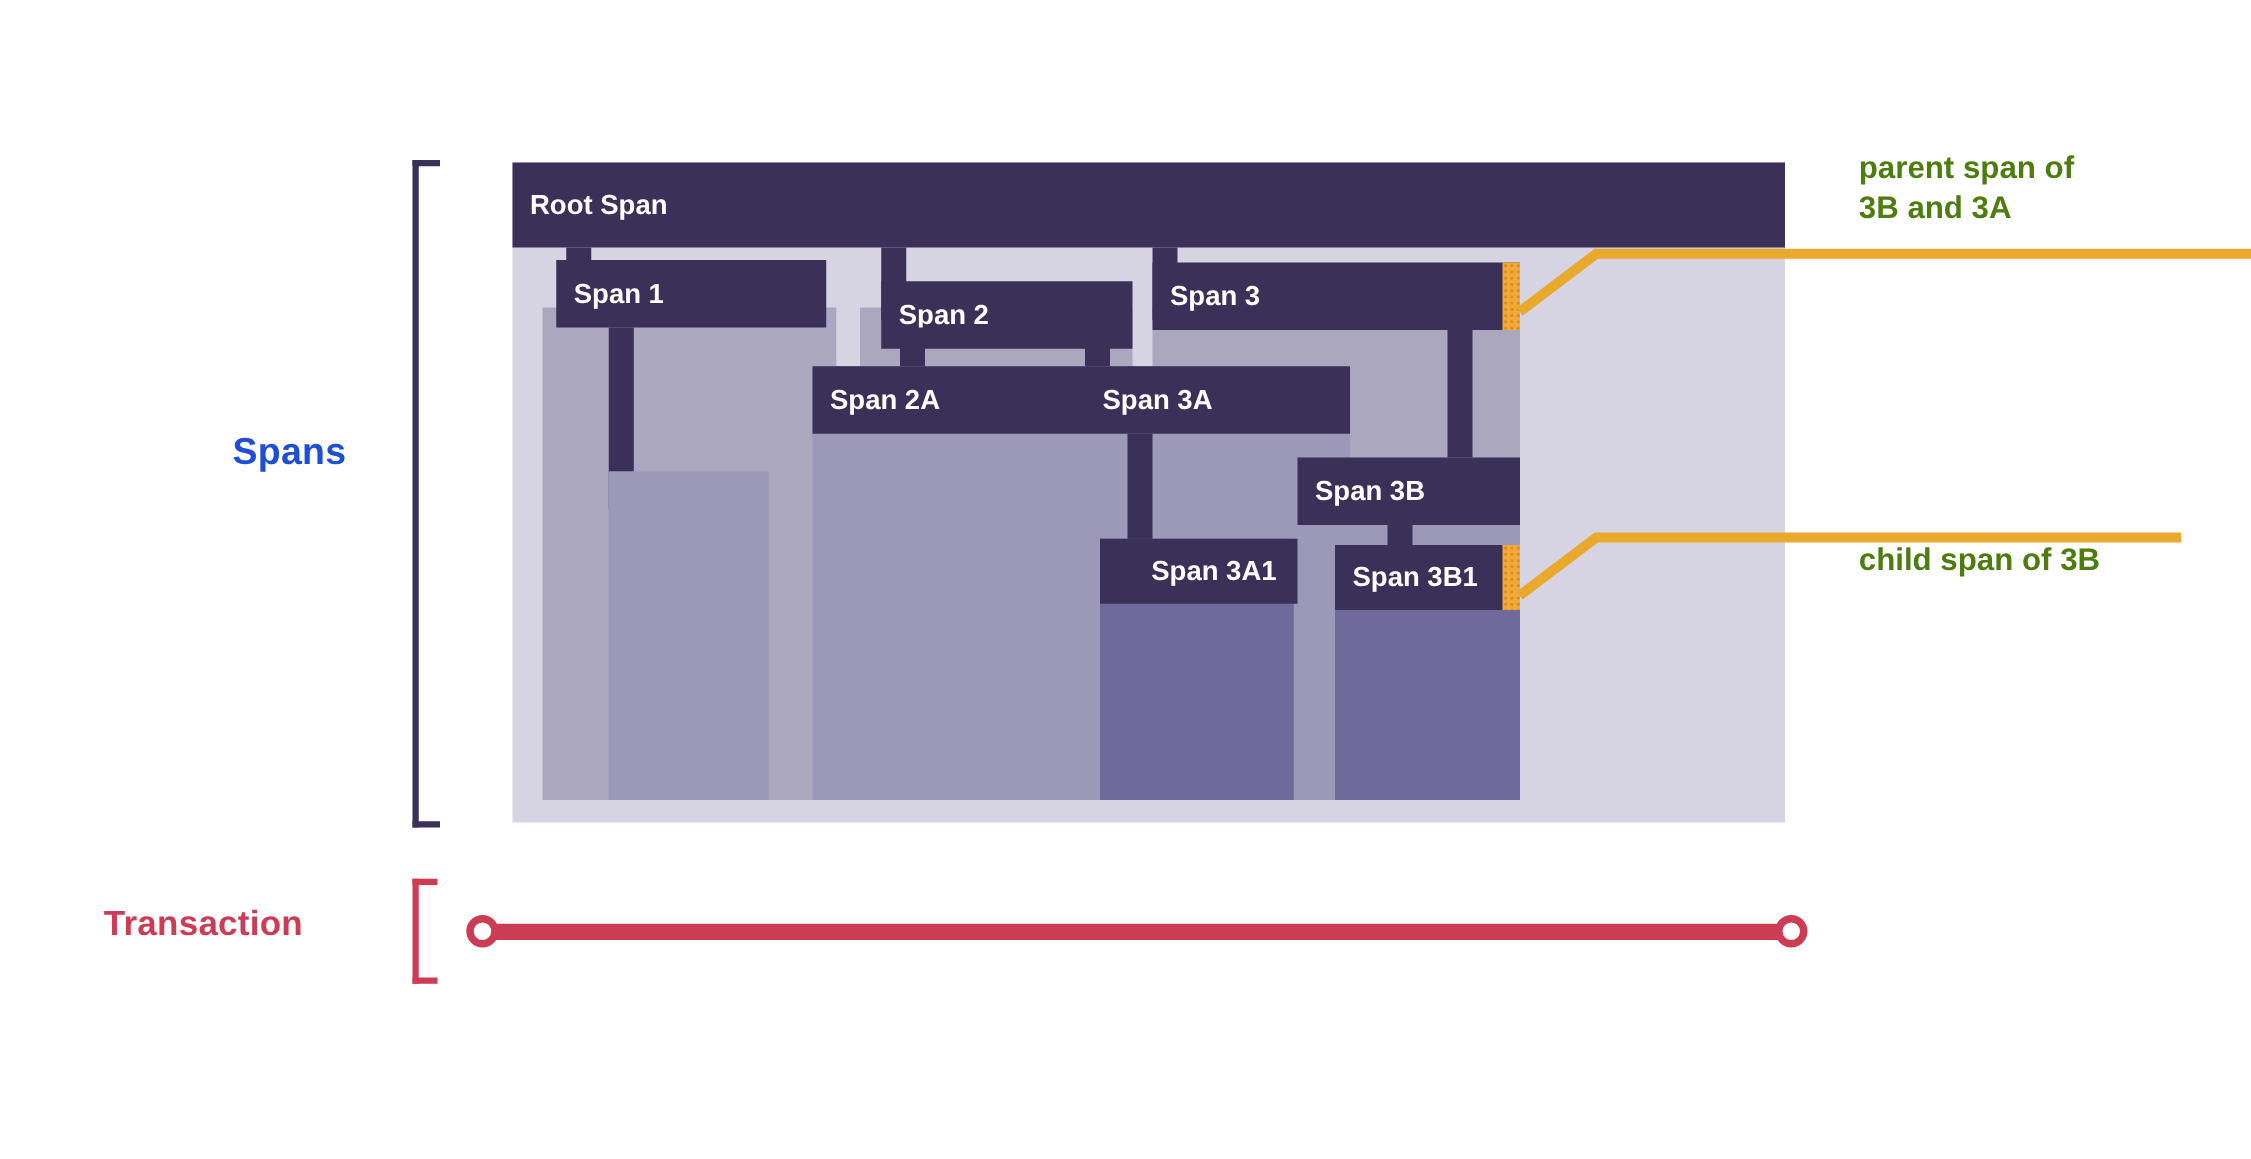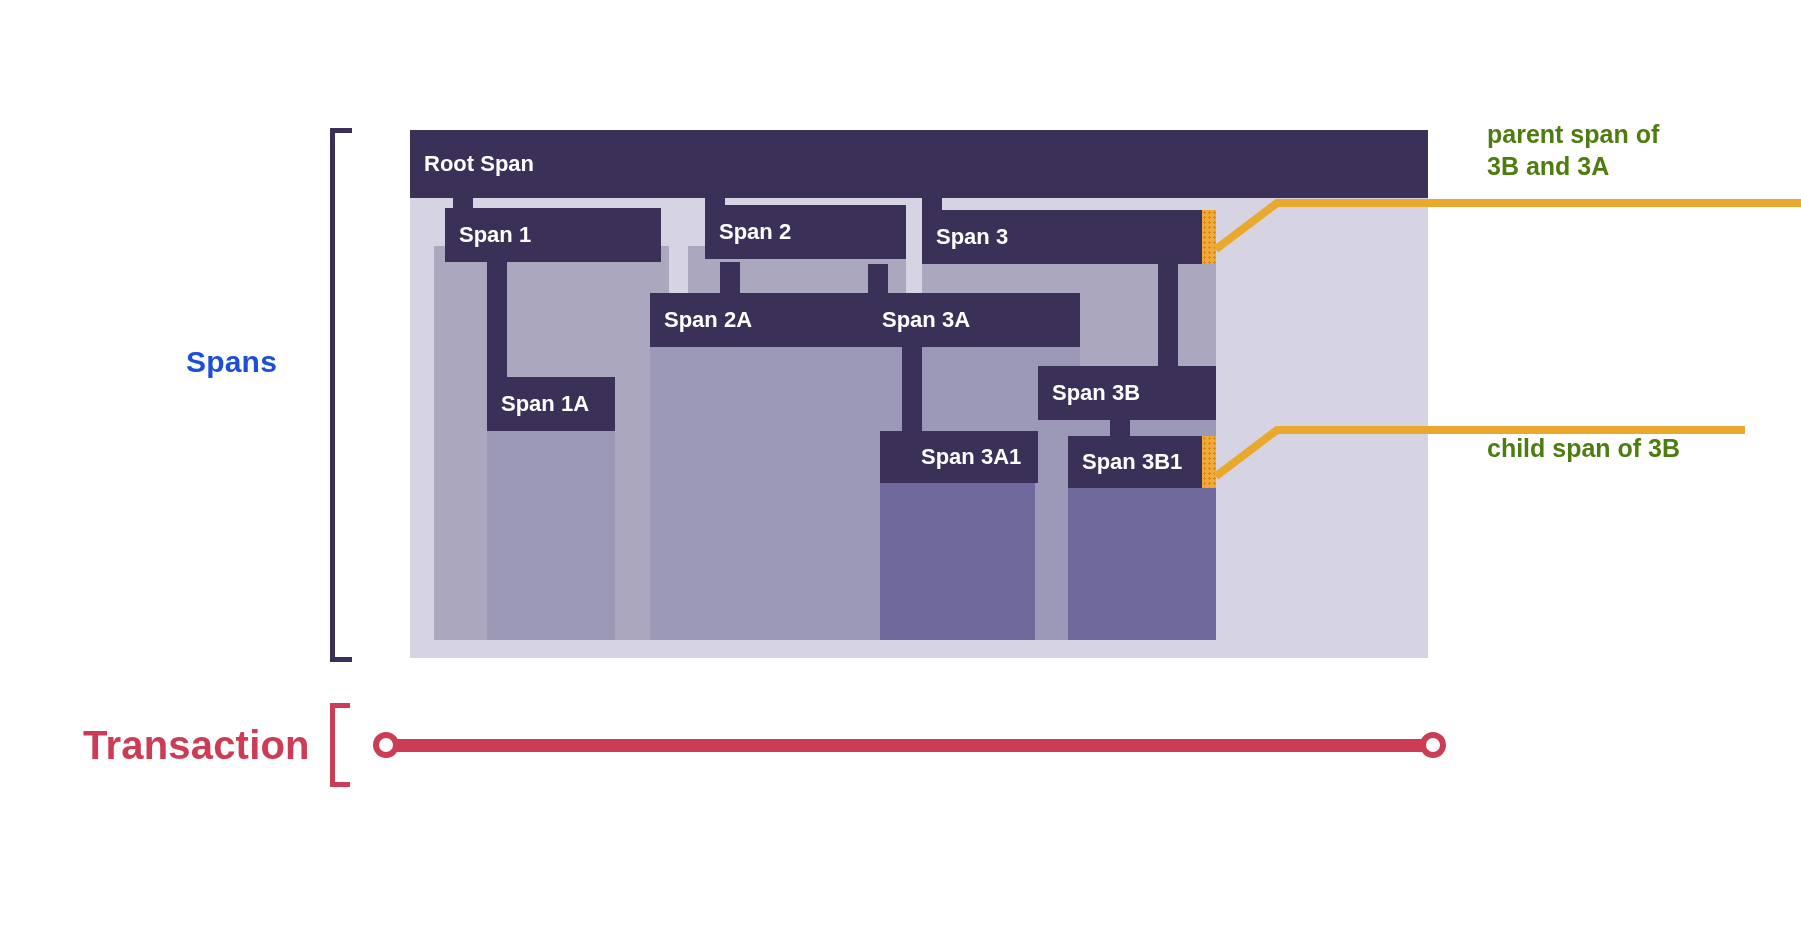--- a/index.html
+++ b/index.html
@@ -11,21 +11,21 @@
   .stage{position:absolute;inset:0;}
 
   
   .side-label{
     position:absolute;font-weight:bold;letter-spacing:.2px;white-space:nowrap;
   }
   #spans-label{
     left:186px;top:345px;font-size:30px;color:#1d4ed8;
   }
   #transaction-label{
-    left:83px;top:723px;font-size:40px;color:#cc3c54;
+    left:83px;top:723px;font-size:28px;color:#cc3c54;
   }
 
   
   .bracket{position:absolute;box-sizing:border-box;}
   #spans-bracket{
     left:330px;top:128px;width:22px;height:534px;
     border-left:5px solid #3a3058;
     border-top:5px solid #3a3058;
     border-bottom:5px solid #3a3058;
   }
@@ -110,27 +110,24 @@
     <div class="stem" style="left:43px;top:68px;width:20px;height:58px;"></div>
 
     <div class="bar" style="left:35px;top:78px;width:216px;height:54px;">
       <span>Span 1</span>
     </div>
 
     <div class="stem" style="left:77px;top:132px;width:20px;height:145px;"></div>
 
     <div class="body-l2" style="left:77px;top:247px;width:128px;height:263px;"></div>
 
-    <div class="bar" style="left:77px;top:247px;width:128px;height:54px;">
-      <span>Span 1A</span>
-    </div>
 
     <div class="body-l1" style="left:278px;top:116px;width:218px;height:394px;"></div>
     <div class="stem" style="left:295px;top:68px;width:20px;height:58px;"></div>
-    <div class="bar" style="left:295px;top:75px;width:201px;height:54px;align-items:center;">
+    <div class="bar" style="left:295px;top:95px;width:201px;height:54px;align-items:center;">
       <span>Span 2</span>
     </div>
     <div class="stem" style="left:310px;top:132px;width:20px;height:62px;"></div>
     <div class="body-l2" style="left:240px;top:163px;width:256px;height:347px;"></div>
     <div class="bar" style="left:240px;top:163px;width:256px;height:54px;">
       <span>Span 2A</span>
     </div>
 
     <div class="body-l1" style="left:512px;top:116px;width:294px;height:394px;"></div>
     <div class="stem" style="left:512px;top:68px;width:20px;height:58px;"></div>

